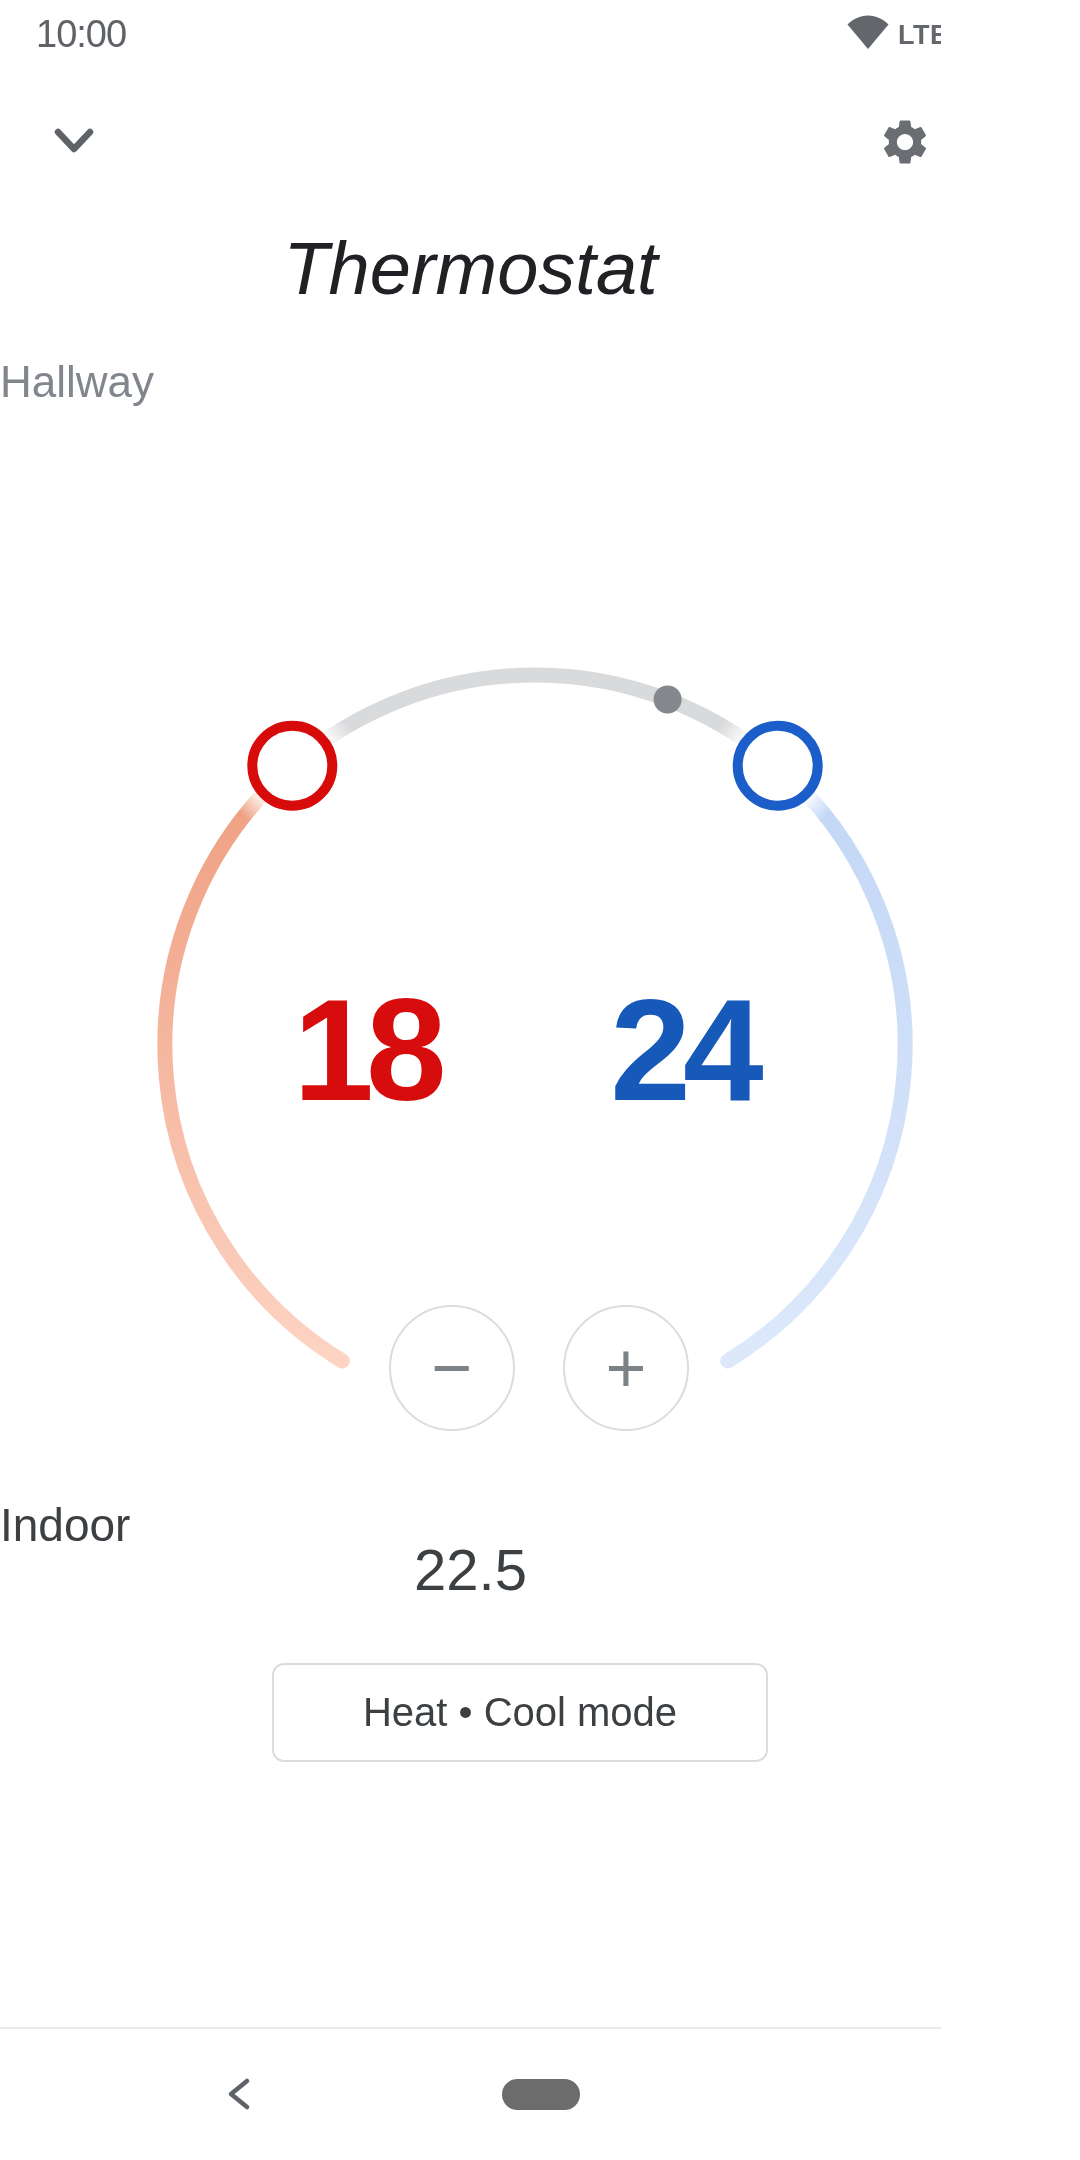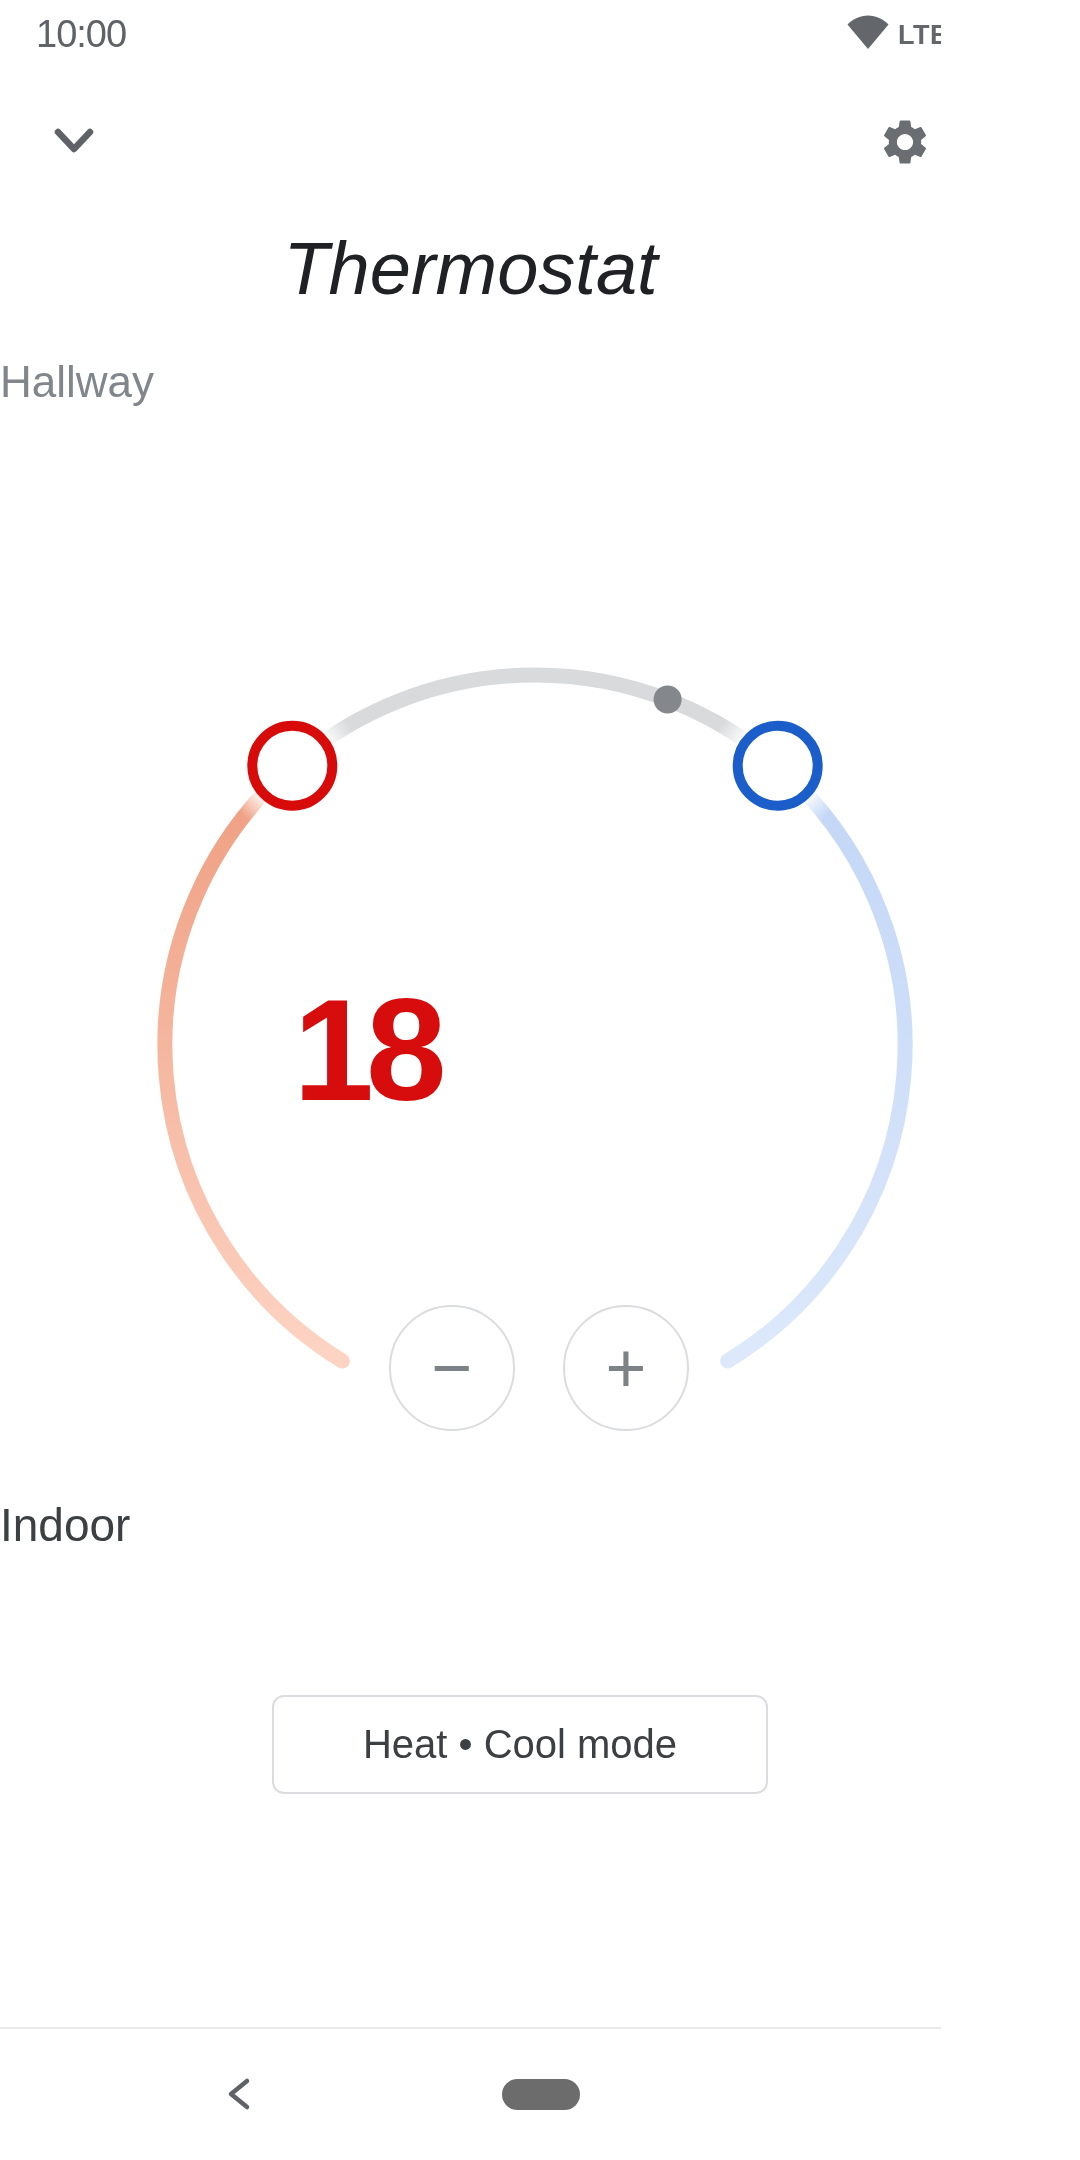--- a/index.html
+++ b/index.html
@@ -38,21 +38,21 @@
 
   
   .ambient-label{left:0;right:0;top:1479px;text-align:left;font-size:46px;line-height:52px;color:#3c4043;margin-top:20px;}
   .ambient-value{left:0;right:0;top:1538px;text-align:center;font-size:58px;line-height:64px;color:#3c4043;}
 
   
   .mode-btn{
     left:272px;top:1663px;width:496px;height:99px;
     border:2px solid var(--outline-gray,#dadce0);border-radius:12px;background:#fff;
     font-family:"Liberation Sans",sans-serif;font-size:40px;color:#3c4043;
-    display:flex;align-items:center;justify-content:center;cursor:pointer;margin-top:32px;
+    display:flex;align-items:center;justify-content:center;cursor:pointer;
   }
 
   
   .nav-divider{left:0;top:2027px;width:1080px;height:2px;background:#e9eaec;}
   .home-pill{left:502px;top:2079px;width:78px;height:31px;border-radius:16px;background:#6c6c6c;cursor:pointer;}
 </style>
 </head>
 <body>
 
 <div class="screen">
@@ -130,29 +130,31 @@
     <circle cx="667.6" cy="699.5" r="14" style="fill:var(--ambient-dot-color,#84878c)"></circle>
 
     <circle cx="292.3" cy="765.7" r="70" fill="url(#haloGrad)"></circle>
     <circle cx="777.7" cy="765.7" r="70" fill="url(#haloGrad)"></circle>
 
     <circle cx="292.3" cy="765.7" r="40" fill="#ffffff" stroke-width="10" style="stroke:var(--heat-handle-color,#d80b0b)"></circle>
     <circle cx="777.7" cy="765.7" r="40" fill="#ffffff" stroke-width="10" style="stroke:var(--cool-handle-color,#1b5ec9)"></circle>
   </svg>
 
   <div class="abs setpoint heat">18</div>
+  <div class="abs setpoint cool">24</div>
 
   <button class="abs step-btn minus">
     <span>−</span>
   </button>
   <button class="abs step-btn plus">
     <span>+</span>
   </button>
 
   <div class="abs ambient-label">Indoor</div>
+  <div class="abs ambient-value">22.5</div>
 
   <button class="abs mode-btn">
     <span>Heat • Cool mode</span>
   </button>
 
   <div class="abs nav-divider"></div>
 
   <button class="icon-btn abs" style="left:218px;top:2072px;width:44px;height:44px">
     <svg width="44" height="44" viewBox="0 0 44 44">
       <polyline points="29,9 13,22 29,35" fill="none" stroke="#5f6368" stroke-width="4.5" stroke-linecap="round" stroke-linejoin="round"></polyline>

